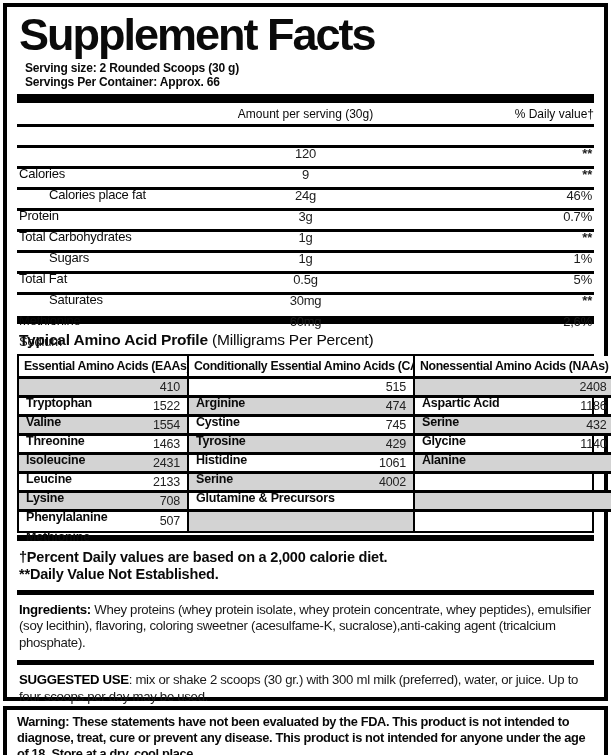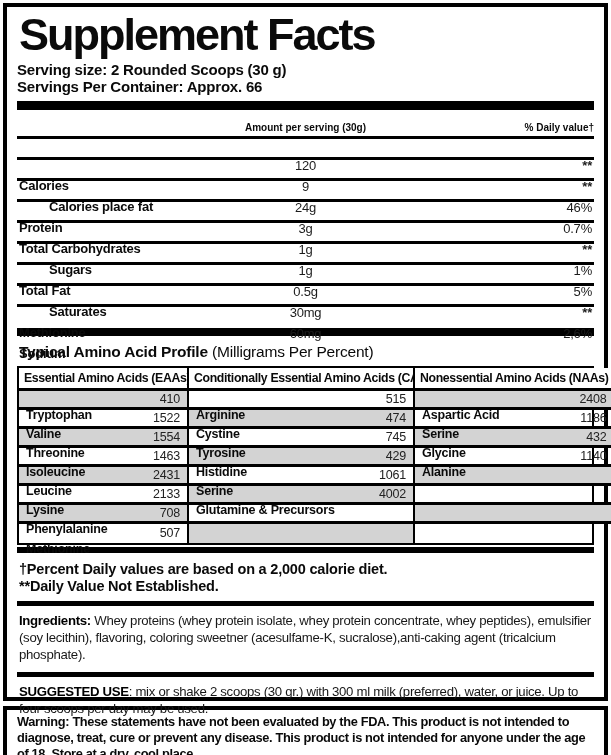--- a/index.html
+++ b/index.html
@@ -19,54 +19,54 @@
   }
   .title {
     font-size: 45px;
     font-weight: bold;
     letter-spacing: -2px;
     line-height: 0.98;
     margin: 1px 0 5px 2px;
   }
   .serving-line {
     font-weight: bold;
-    font-size: 15px;
+    font-size: 12px;
     line-height: 1.12;
     letter-spacing: -0.2px;
-    margin-left: 0;
+    margin-left: 8px;
   }
   .bar { background: #000; width: 100%; }
   .bar-9 { height: 9px; margin: 5px 0 0 0; }
   .bar-8 { height: 8px; }
   .bar-6 { height: 6px; margin-top: 2px; }
   .bar-5 { height: 5px; }
 
   .nut-header {
     display: grid;
     grid-template-columns: 1fr 210px 1fr;
     align-items: end;
-    font-weight: bold;
-    font-size: 10px;
-    padding: 12px 0 3px 0;
+    font-weight: normal;
+    font-size: 12px;
+    padding: 4px 0 3px 0;
     border-bottom: 3px solid #000;
   }
   .nut-header .center { text-align: center; }
   .nut-header .right { text-align: right; }
 
   .nut-row {
     display: grid;
     grid-template-columns: 1fr 210px 1fr;
     align-items: center;
     height: 21px;
     border-bottom: 3px solid #000;
     font-size: 13px;
     letter-spacing: -0.2px;
   }
   .nut-row:last-of-type { border-bottom: none; }
-  .nut-name { font-weight: bold; padding-left: 2px; margin-top: 39px; }
+  .nut-name { font-weight: normal; padding-left: 2px; margin-top: 39px; }
   .nut-name.indent { padding-left: 32px; }
   .nut-amount { text-align: center; color: #1c1c1c; }
   .nut-dv { text-align: right; padding-right: 2px; color: #1c1c1c; font-weight: bold; }
   .nut-dv.pct { font-weight: normal; }
 
   .amino-heading {
     font-size: 15.5px;
     margin: 7px 0 5px 2px;
     letter-spacing: -0.2px;
   }

